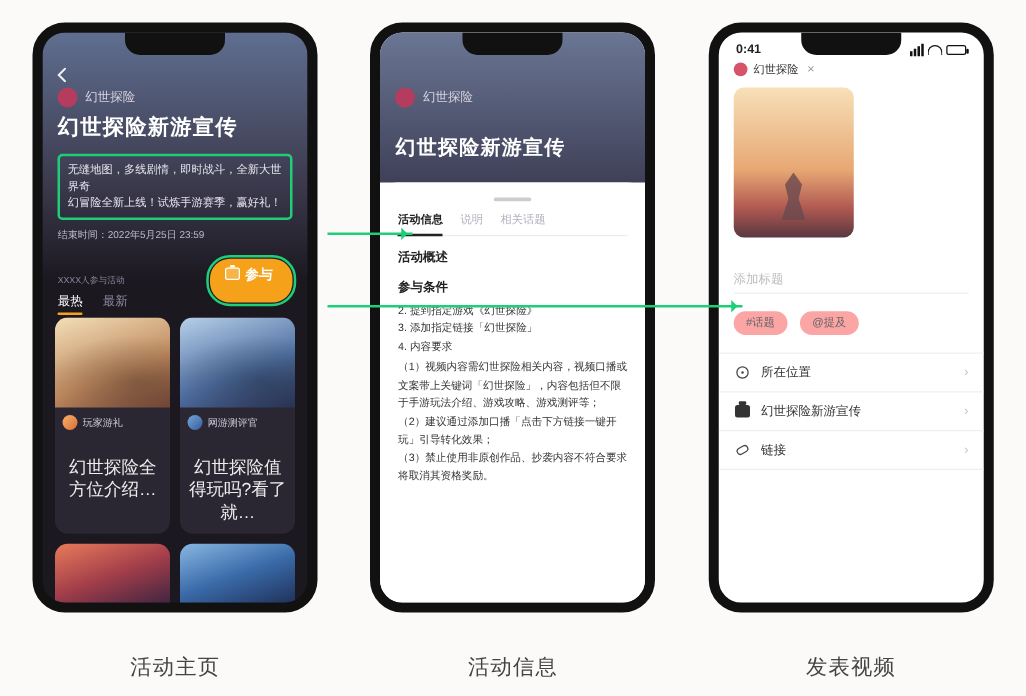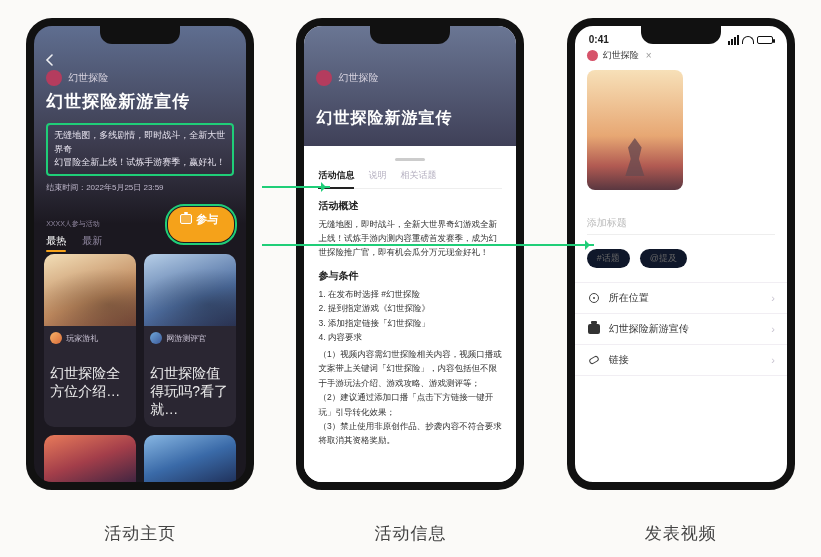--- a/index.html
+++ b/index.html
@@ -72,21 +72,21 @@
   }
   .cam-icon { width:12px; height:10px; background:#fff3; border:1px solid #fff; border-radius:2px; position:relative; }
   .cam-icon::before { content:""; position:absolute; top:-3px; left:3px; width:4px; height:2px; background:#fff; border-radius:1px; }
 
   .p1-tabs { display:flex; gap:16px; padding:10px 12px 6px; font-size:10px; color:#8f869e; filter: blur(.3px);}
   .p1-tabs .active { color:#fff; position:relative; }
   .p1-tabs .active::after { content:""; position:absolute; left:0; right:0; bottom:-4px; height:2px; background:#f5a21a; border-radius:1px; }
 
   .grid { display:grid; grid-template-columns:1fr 1fr; gap:8px; padding:0 10px; }
   .card {
-    border-radius:10px; overflow:hidden; background:#2a2632;
+    border-radius:10px; overflow:hidden; background:#2a2632;text-align:center;
   }
   .thumb { height:72px; }
   .th1 { background: linear-gradient(160deg,#f3dfb8,#c08a5f 60%,#7a4a3a); position:relative; }
   .th1::after, .th2::after { content:""; position:absolute; inset:0; background:radial-gradient(120px 60px at 70% 70%, rgba(0,0,0,.25), transparent 60%);}
   .th2 { background: linear-gradient(160deg,#b7cfe8,#4f6fa2 60%,#2d3658); position:relative;}
   .card-meta { padding:6px 6px 8px; }
   .author { display:flex; align-items:center; gap:4px; font-size:8px; color:#cfc8da; }
   .avatar { width:12px; height:12px; border-radius:50%; background:linear-gradient(135deg,#f7b267,#d96c3b); }
   .avatar.b { background:linear-gradient(135deg,#6fa8dc,#3d5a99); }
   .ctitle { font-size:14px; color:#eee; margin-top:21px; filter: blur(.5px); }
@@ -132,21 +132,21 @@
   .game-chip .x { color:#999; margin-left:2px; font-size:10px; }
 
   .cover { margin:6px 12px 4px; width:96px; height:120px; border-radius:8px; overflow:hidden; position:relative;
     background: linear-gradient(180deg,#f7e0b8 0%,#e7a773 55%,#b15a52 80%,#5a3740 100%); }
   .sil { position:absolute; bottom:14px; left:50%; transform:translateX(-50%); width:34px; height:38px;
     background:#6a4a4f; clip-path: polygon(50% 0,70% 25%,62% 55%,78% 100%,22% 100%,38% 55%,30% 25%); opacity:.8; }
 
   .title-input { margin:22px 12px 6px; font-size:10px; color:#bbb; border-bottom:1px solid #eee; padding:4px 0; filter: blur(.4px);}
 
   .topic-row { display:flex; gap:10px; padding:8px 12px 6px; filter: blur(.4px);}
-  .topic-pill { font-size:9px; color:#666; background:#0f172a; border-radius:10px; padding:3px 10px; }
+  .topic-pill { font-size:9px; color:#666; background:#fca5a5; border-radius:10px; padding:3px 10px; }
 
   .opts { margin-top:8px; }
   .opt { display:flex; align-items:center; gap:8px; padding:8px 12px; font-size:10px; color:#333; border-top:1px solid #f1eef3; filter: blur(.35px);}
   .opt:last-child { border-bottom:1px solid #f1eef3; }
   .oicon { width:14px; height:14px; display:flex; align-items:center; justify-content:center; }
   .loc { width:10px;height:10px;border:1.5px solid #444;border-radius:50%;position:relative;}
   .loc::after{content:"";position:absolute;left:3px;top:3px;width:2px;height:2px;background:#444;border-radius:50%;}
   .act { width:12px;height:10px;background:#333;border-radius:2px;position:relative;}
   .act::before{content:"";position:absolute;top:-3px;left:3px;width:6px;height:3px;background:#333;border-radius:1px;}
   .lnk { width:10px;height:6px;border:1.5px solid #444;border-radius:3px;transform:rotate(-30deg);}
@@ -237,24 +237,22 @@
         <div class="p2-title">幻世探险新游宣传</div>
       </div>
       <div class="sheet">
         <div class="handle"></div>
         <div class="sheet-tabs">
           <span class="active">活动信息</span>
           <span>说明</span>
           <span>相关话题</span>
         </div>
         <div class="sec-title">活动概述</div>
-        <div class="para">无缝地图，即时战斗，全新大世界奇幻游戏全新上线！试炼手游内测内容重磅首发赛季，成为幻世探险推广官，即有机会瓜分万元现金好礼！</div>
         <div class="sec-title">参与条件</div>
         <ul class="list">
-          <li>1. 在发布时选择 #幻世探险</li>
           <li>2. 提到指定游戏《幻世探险》</li>
           <li>3. 添加指定链接「幻世探险」</li>
           <li>4. 内容要求</li>
         </ul>
         <ul class="list" style="margin-top:2px;">
           <li>（1）视频内容需幻世探险相关内容，视频口播或文案带上关键词「幻世探险」，内容包括但不限于手游玩法介绍、游戏攻略、游戏测评等；</li>
           <li>（2）建议通过添加口播「点击下方链接一键开玩」引导转化效果；</li>
           <li>（3）禁止使用非原创作品、抄袭内容不符合要求将取消其资格奖励。</li>
         </ul>
       </div>

